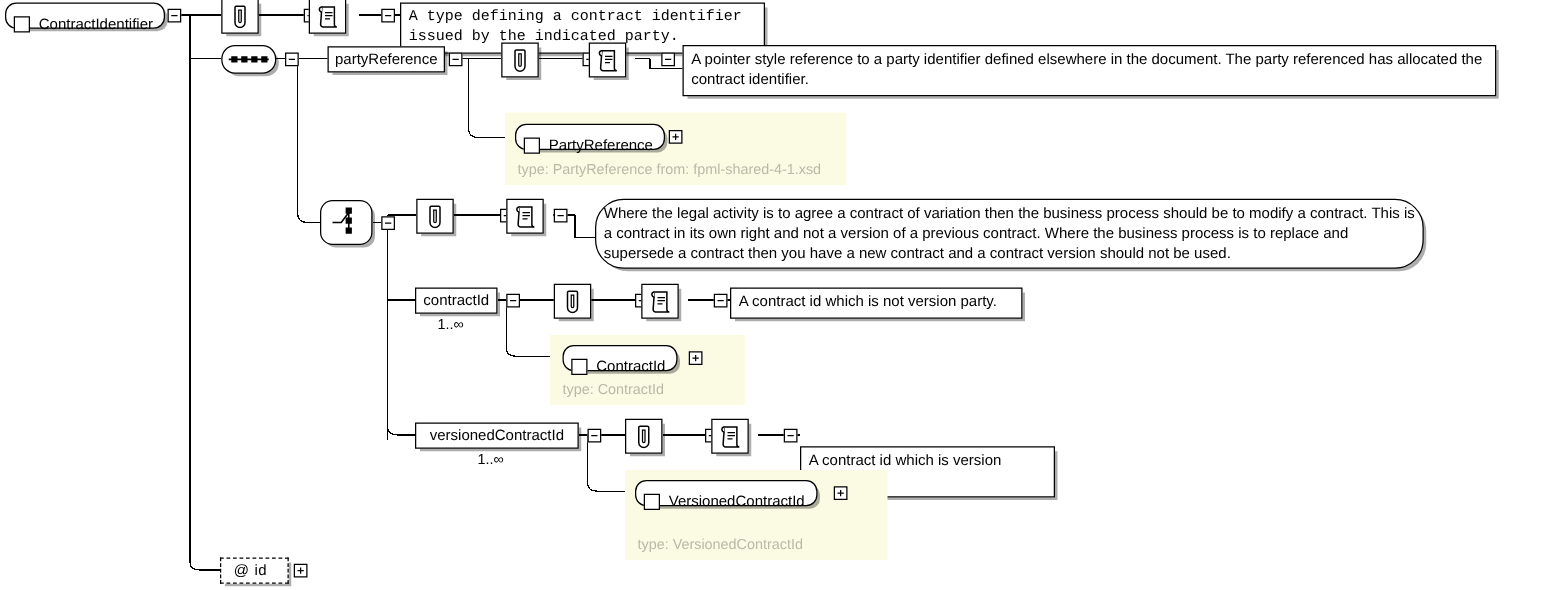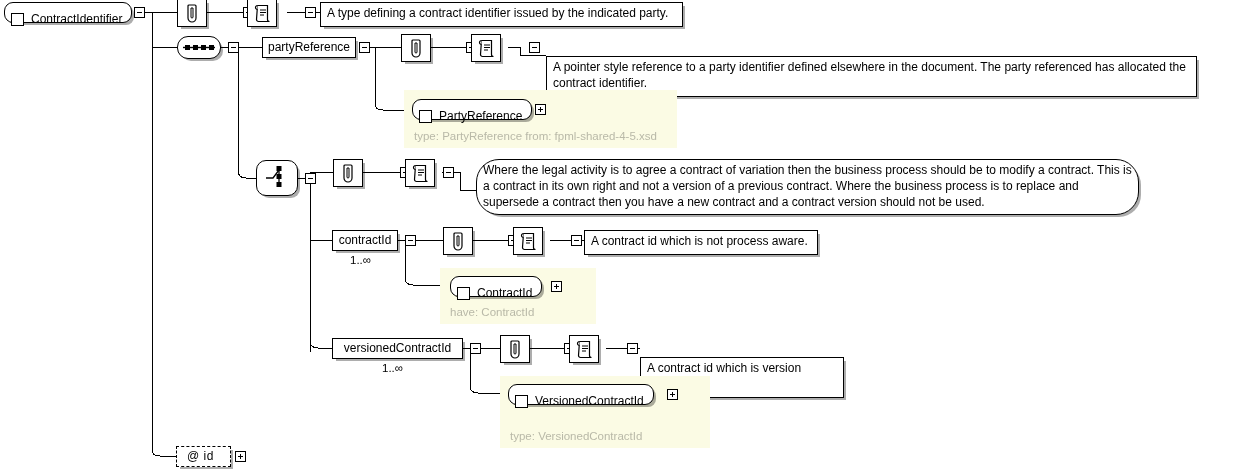--- a/index.html
+++ b/index.html
@@ -238,21 +238,21 @@
 
   <div class="node icobox" style="left:247px; top:-1px;">
     <svg width="17" height="19" viewBox="0 0 17 19">
       <path d="M3.5 1.5 h10 v14 a2 2 0 0 0 2 2 h-11 a2 2 0 0 1 -2 -2 z" fill="#fff" stroke="#000" stroke-width="1.2"></path>
       <path d="M3.5 1.5 a2 2 0 0 0 -2 2 a2 2 0 0 0 2 2" fill="#fff" stroke="#000" stroke-width="1.2"></path>
       <path d="M6 6 h6 M6 8.5 h6 M6 11 h4" stroke="#000" stroke-width="1"></path>
     </svg>
   </div>
   <span class="tog" style="left:305px; top:7px;"></span>
 
-  <div class="node anno" style="left:320px; top:2px; width:363px; min-height:20px;">
+  <div class="node anno" style="left:320px; top:2px; width:292px; min-height:20px;font-family:Liberation Mono, monospace;">
     <span>A type defining a contract identifier issued by the indicated party.</span>
   </div>
 
   <div class="node comp" style="left:177px; top:36px; width:44px; height:23px; border-radius:11px;">
     <svg width="34" height="9" viewBox="0 0 34 9">
       <path d="M1 4.5 h32" stroke="#000" stroke-width="1.4"></path>
       <rect x="3" y="2" width="5" height="5" fill="#000"></rect>
       <rect x="11" y="2" width="5" height="5" fill="#000"></rect>
       <rect x="19" y="2" width="5" height="5" fill="#000"></rect>
       <rect x="27" y="2" width="5" height="5" fill="#000"></rect>
@@ -275,26 +275,26 @@
 
   <div class="node icobox" style="left:471px; top:34px;">
     <svg width="17" height="19" viewBox="0 0 17 19">
       <path d="M3.5 1.5 h10 v14 a2 2 0 0 0 2 2 h-11 a2 2 0 0 1 -2 -2 z" fill="#fff" stroke="#000" stroke-width="1.2"></path>
       <path d="M3.5 1.5 a2 2 0 0 0 -2 2 a2 2 0 0 0 2 2" fill="#fff" stroke="#000" stroke-width="1.2"></path>
       <path d="M6 6 h6 M6 8.5 h6 M6 11 h4" stroke="#000" stroke-width="1"></path>
     </svg>
   </div>
   <span class="tog" style="left:529px; top:42px;"></span>
 
-  <div class="node anno" style="left:546px; top:36px; width:651px;margin-top:20px;">
+  <div class="node anno" style="left:546px; top:36px; width:651px;">
     <span>A pointer style reference to a party identifier defined elsewhere in the document. The party referenced has allocated the contract identifier.</span>
   </div>
 
   <div class="typegrp" style="left:404px; top:90px; width:273px; height:58px;">
-    <span class="tlabel">type: PartyReference from: fpml-shared-4-5.xsd</span>
+    <span class="tlabel">type: PartyReference from: fpml-shared-4-1.xsd</span>
   </div>
   <div class="node elem" style="left:412px; top:99px;">
     <span class="sq"></span>
     <span>PartyReference</span>
   </div>
   <span class="tog plus" style="left:535px; top:104px;"></span>
 
   <div class="node comp" style="left:256px; top:160px; width:42px; height:36px;">
     <svg width="26" height="30" viewBox="0 0 26 30">
       <path d="M2 15 h7 l6 -8" stroke="#000" stroke-width="1.3" fill="none"></path>
@@ -344,25 +344,25 @@
   <div class="node icobox" style="left:513px; top:227px;">
     <svg width="17" height="19" viewBox="0 0 17 19">
       <path d="M3.5 1.5 h10 v14 a2 2 0 0 0 2 2 h-11 a2 2 0 0 1 -2 -2 z" fill="#fff" stroke="#000" stroke-width="1.2"></path>
       <path d="M3.5 1.5 a2 2 0 0 0 -2 2 a2 2 0 0 0 2 2" fill="#fff" stroke="#000" stroke-width="1.2"></path>
       <path d="M6 6 h6 M6 8.5 h6 M6 11 h4" stroke="#000" stroke-width="1"></path>
     </svg>
   </div>
   <span class="tog" style="left:571px; top:235px;"></span>
 
   <div class="node anno" style="left:584px; top:230px; width:234px;">
-    <span>A contract id which is not process aware.</span>
+    <span>A contract id which is not version party.</span>
   </div>
 
   <div class="typegrp" style="left:440px; top:268px; width:156px; height:56px;">
-    <span class="tlabel">have: ContractId</span>
+    <span class="tlabel">type: ContractId</span>
   </div>
   <div class="node elem" style="left:450px; top:276px;">
     <span class="sq"></span>
     <span>ContractId</span>
   </div>
   <span class="tog plus" style="left:551px; top:281px;"></span>
 
   <div class="node box" style="left:332px; top:338px; width:131px;">
     <span>versionedContractId</span>
   </div>

